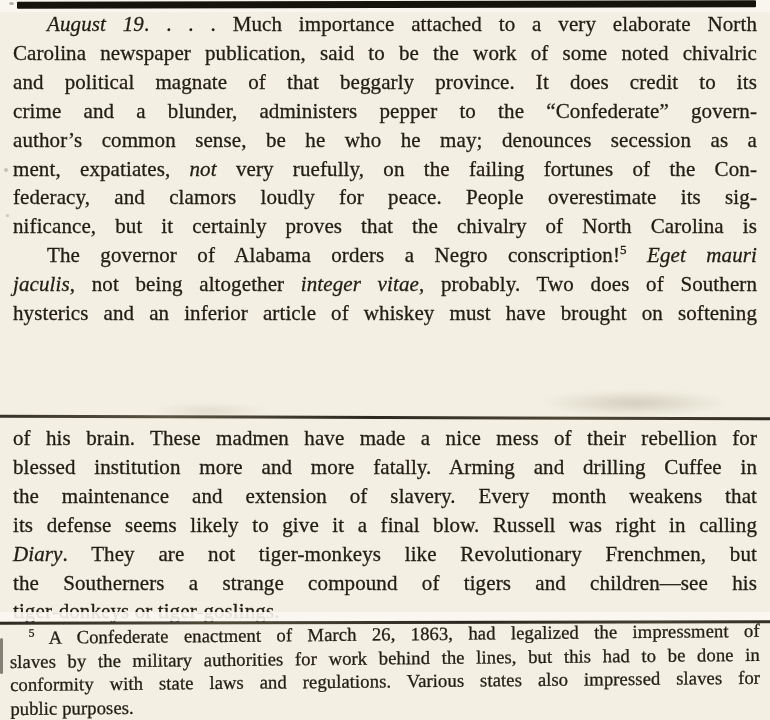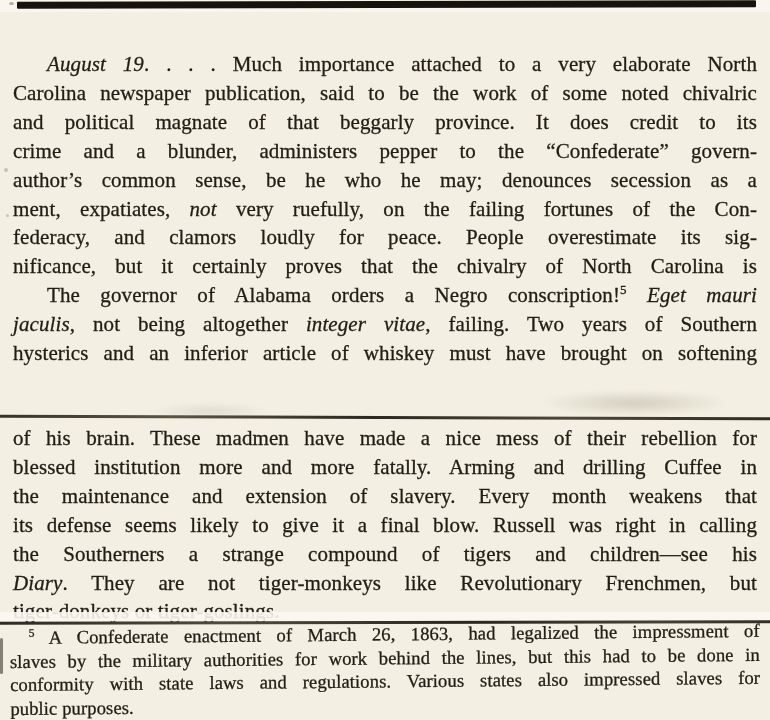--- a/index.html
+++ b/index.html
@@ -33,21 +33,21 @@
   .speck.s3 { left: 6px;  top: 214px; width: 3px; height: 3px; background:#ccc7b7; }
 
   
   .tblock {
     position: absolute;
     font-size: 21px;
     line-height: 28.9px;
     letter-spacing: 0.1px;
     -webkit-text-stroke: 0.3px currentColor;
   }
-  .block-upper { top: 10px; left: 13px; width: 744px; margin-top: 40px; }
+  .block-upper { top: 10px; left: 13px; width: 744px; }
   .block-lower { top: 424px; left: 13px; width: 744px; }
   .block-footnote {
     top: 626px; left: 10px; width: 750px;
     font-size: 18.6px; line-height: 23.6px;
     transform: rotate(-0.55deg);
     transform-origin: 0 50%;
   }
   .tline { text-align: justify; text-align-last: justify; white-space: normal; }
   .tline.last { text-align-last: left; }
   .tline.indent { text-indent: 34px; }
@@ -104,35 +104,35 @@
   <div class="tblock block-upper">
       <div class="tline indent"><span class="it">August 19</span><span>. . . . Much importance attached to a very elaborate North</span></div>
       <div class="tline"><span>Carolina newspaper publication, said to be the work of some noted chivalric</span></div>
       <div class="tline"><span>and political magnate of that beggarly province. It does credit to its</span></div>
       <div class="tline"><span>crime and a blunder, administers pepper to the “Confederate” govern-</span></div>
       <div class="tline"><span>author’s common sense, be he who he may; denounces secession as a</span></div>
       <div class="tline"><span>ment, expatiates, </span><span class="it">not</span><span> very ruefully, on the failing fortunes of the Con-</span></div>
       <div class="tline"><span>federacy, and clamors loudly for peace. People overestimate its sig-</span></div>
       <div class="tline"><span>nificance, but it certainly proves that the chivalry of North Carolina is</span></div>
       <div class="tline indent"><span>The governor of Alabama orders a Negro conscription!</span><sup>5</sup><span> </span><span class="it">Eget mauri</span></div>
-      <div class="tline"><span class="it">jaculis</span><span>, not being altogether </span><span class="it">integer vitae</span><span>, failing. Two years of Southern</span></div>
+      <div class="tline"><span class="it">jaculis</span><span>, not being altogether </span><span class="it">integer vitae</span><span>, probably. Two does of Southern</span></div>
       <div class="tline"><span>hysterics and an inferior article of whiskey must have brought on softening</span></div>
     </div>
 
   <div class="smudge1"></div>
   <div class="smudge2"></div>
   <div class="seam1"></div>
 
   <div class="tblock block-lower">
       <div class="tline"><span>of his brain. These madmen have made a nice mess of their rebellion for</span></div>
       <div class="tline"><span>blessed institution more and more fatally. Arming and drilling Cuffee in</span></div>
       <div class="tline"><span>the maintenance and extension of slavery. Every month weakens that</span></div>
       <div class="tline"><span>its defense seems likely to give it a final blow. Russell was right in calling</span></div>
+      <div class="tline"><span class="it">Diary</span><span>. They are not tiger-monkeys like Revolutionary Frenchmen, but</span></div>
       <div class="tline"><span>the Southerners a strange compound of tigers and children—see his</span></div>
-      <div class="tline"><span class="it">Diary</span><span>. They are not tiger-monkeys like Revolutionary Frenchmen, but</span></div>
       <div class="tline last"><span>tiger-donkeys or tiger-goslings.</span></div>
     </div>
 
   <div class="seam2-light"></div>
   <div class="seam2"></div>
   <div class="edge-mark"></div>
 
   <div class="tblock block-footnote">
       <div class="tline indent"><sup>5</sup><span> A Confederate enactment of March 26, 1863, had legalized the impressment of</span></div>
       <div class="tline"><span>slaves by the military authorities for work behind the lines, but this had to be done in</span></div>

